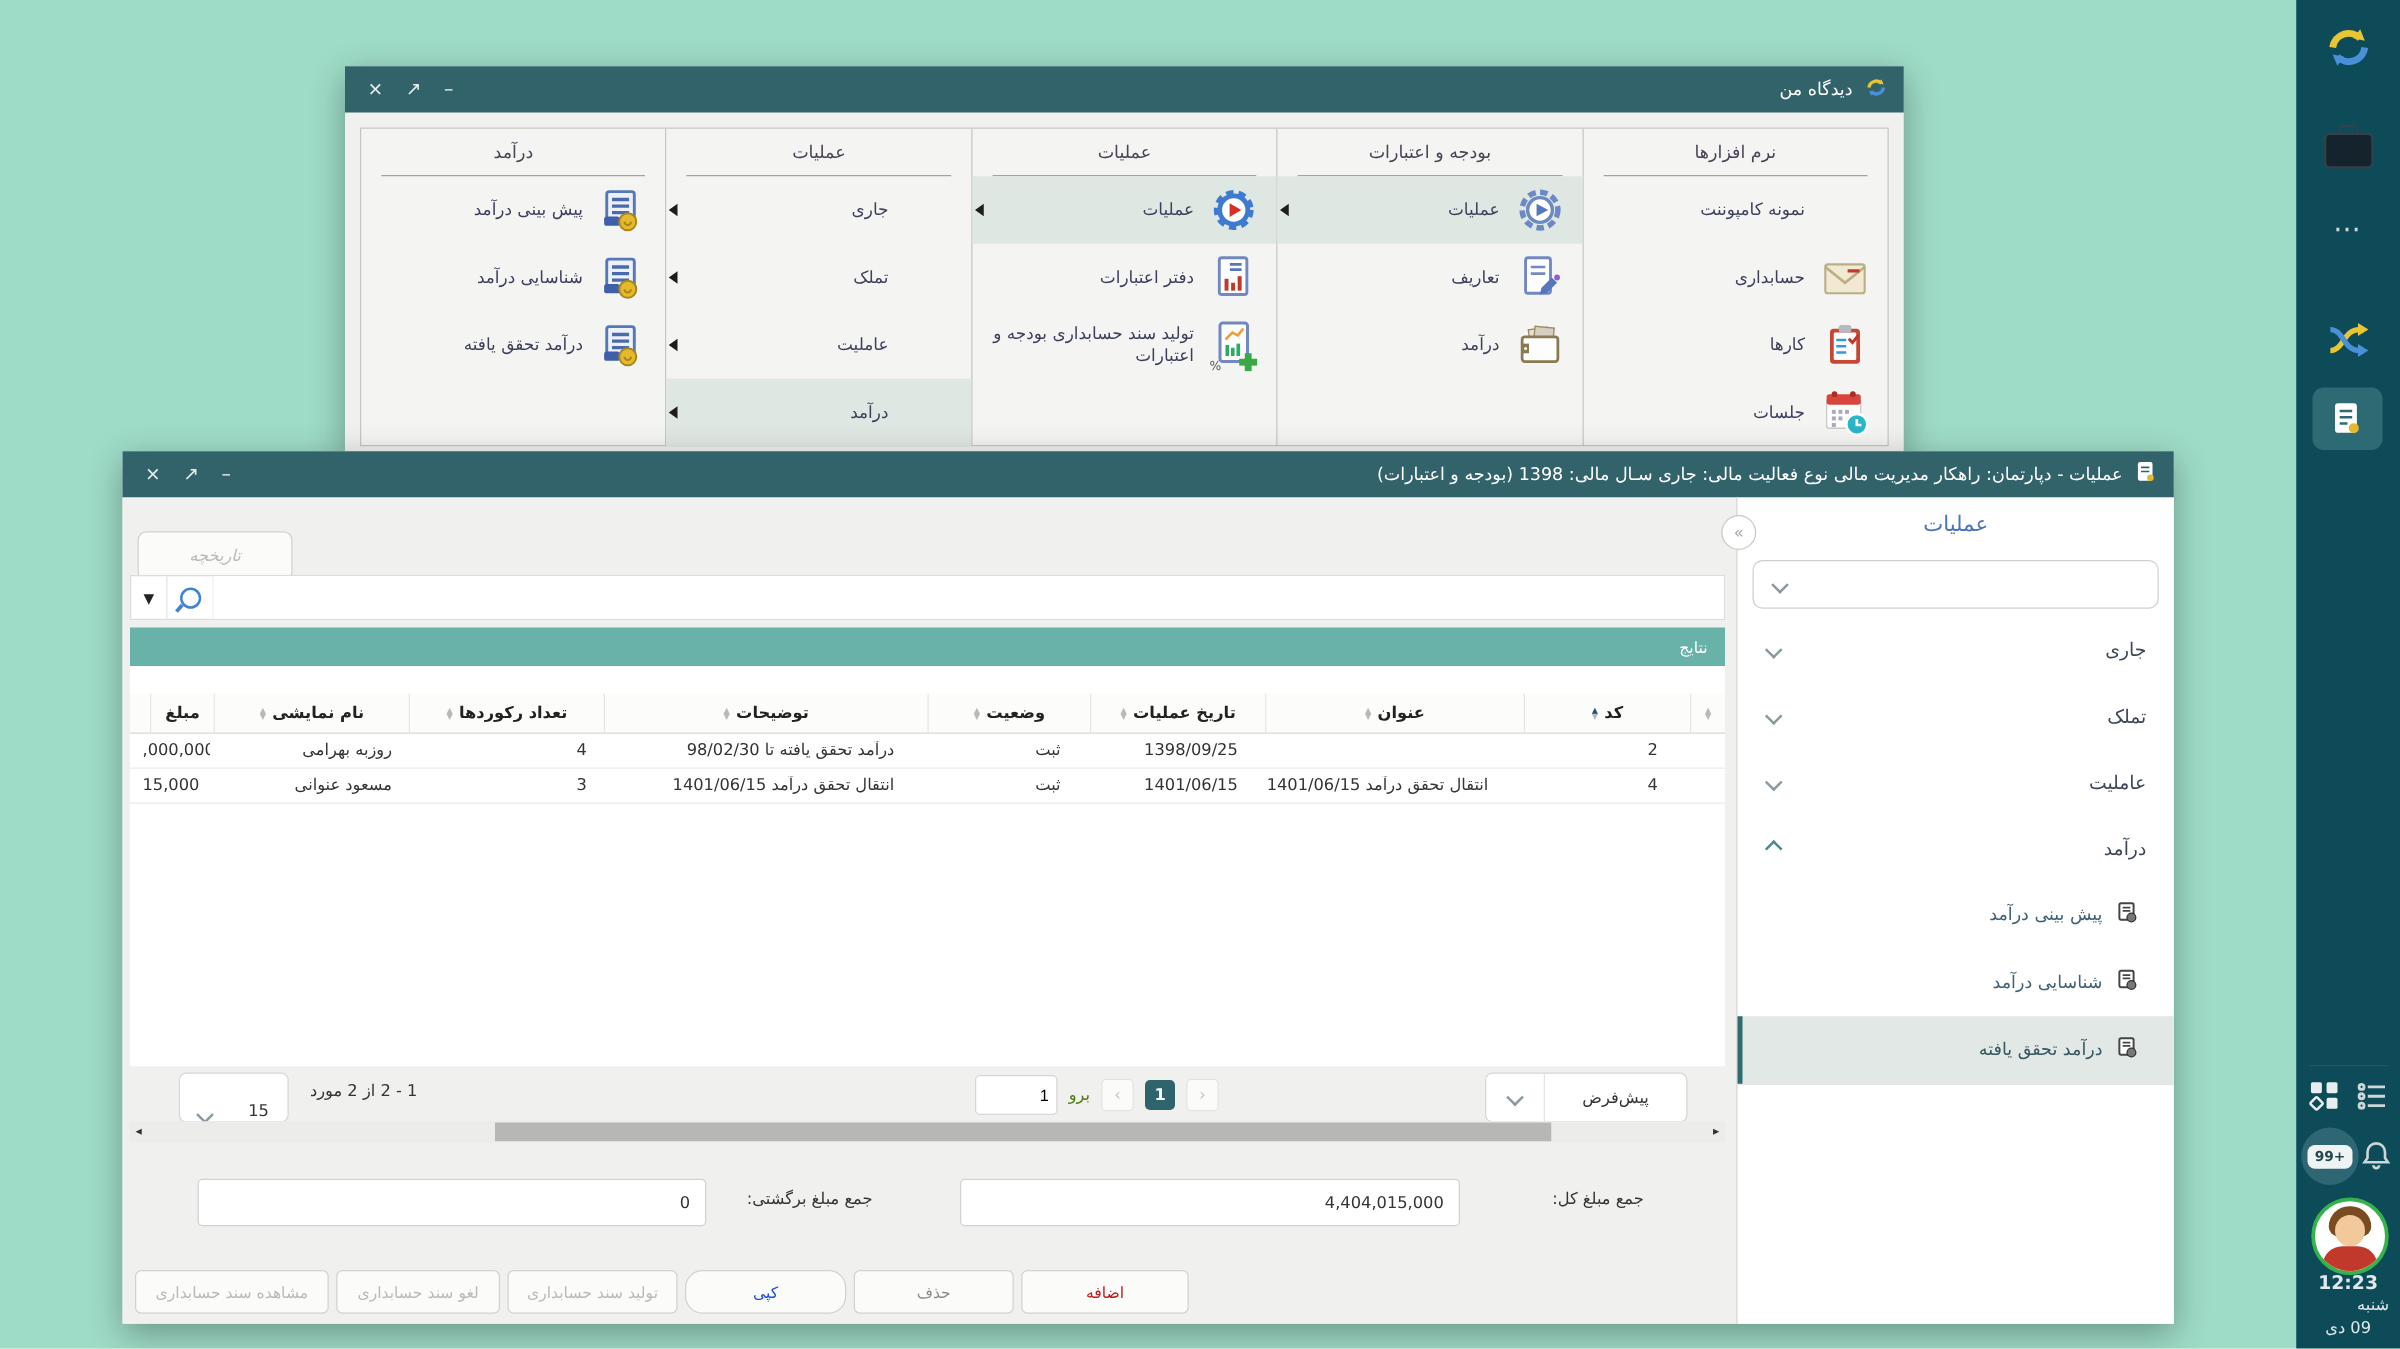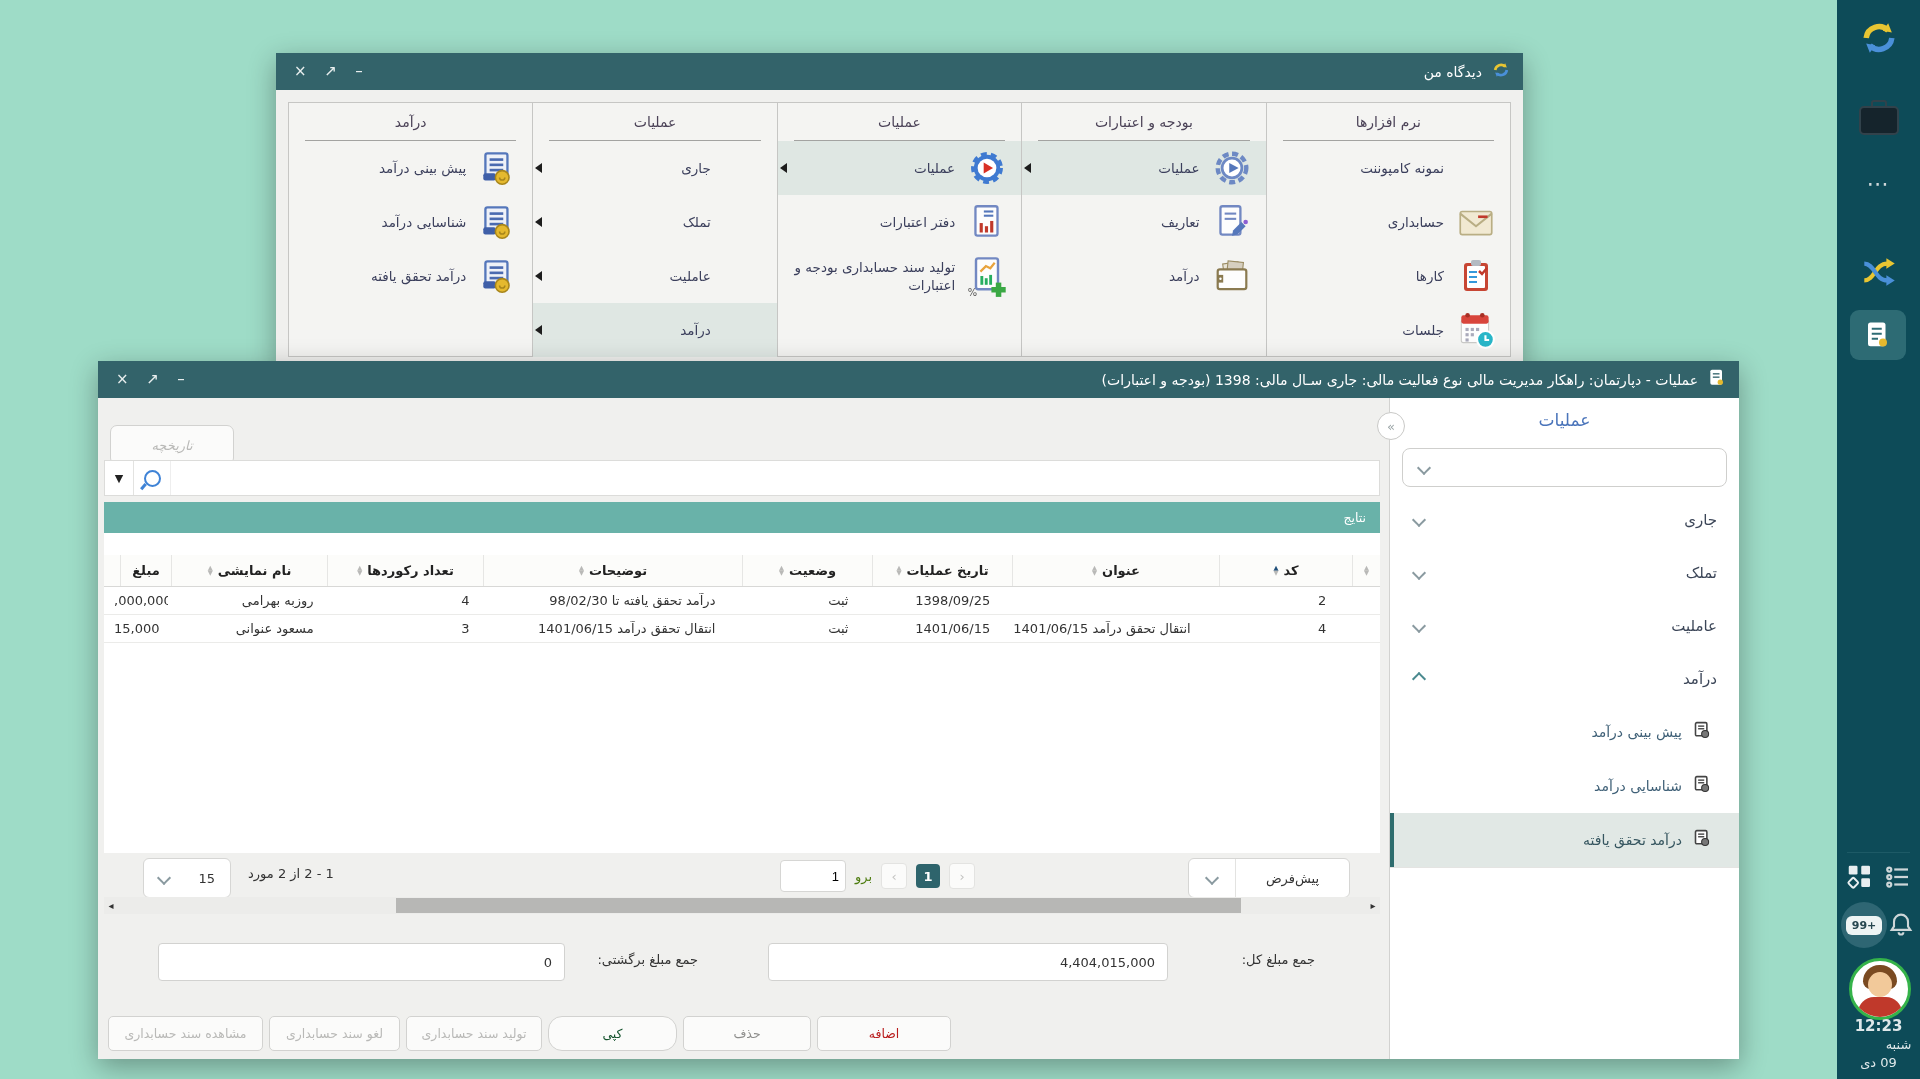--- a/index.html
+++ b/index.html
@@ -58,21 +58,21 @@
   .sorts{display:flex;flex-direction:column;line-height:.62;font-size:6.5px;color:#b9b9b7;}
   .sorts .on{color:#1f4e79;}
   .t-row{display:flex;direction:rtl;height:27px;align-items:center;border-bottom:1px solid #ebebe9;font-size:13px;color:#333;}
   .t-c{padding:0 10px;white-space:nowrap;overflow:hidden;text-align:right;}
   .c-sel{width:27px;}  .c-code{width:132px;} .c-subj{width:206px;} .c-date{width:139px;}
   .c-stat{width:129px;} .c-desc{width:258px;} .c-cnt{width:155px;} .c-name{width:155px;} .c-amt{width:50px;}
   .num{direction:ltr;unicode-bidi:embed;}
 
   .pag{position:absolute;left:0;right:0;top:457px;height:42px;}
   .sizebox{position:absolute;left:45px;top:3px;width:86px;height:38px;background:#fff;border:1px solid #d6d6d4;
-           border-radius:6px;display:flex;direction:ltr;align-items:center;justify-content:space-around;font-size:13px;color:#333;}
+           border-radius:6px;display:flex;direction:ltr;align-items:flex-end;justify-content:space-around;font-size:13px;color:#333;}
   .rangetxt{position:absolute;left:150px;top:11px;font-size:13px;color:#333;direction:rtl;}
   .goer{position:absolute;left:682px;top:5px;display:flex;direction:ltr;align-items:center;gap:9px;}
   .goer input{width:52px;height:30px;border:1px solid #d6d6d4;border-radius:4px;text-align:right;font-size:13px;padding:0 6px;outline:none;}
   .goer .golbl{font-size:13px;color:#4d7c0f;}
   .pgbtn{width:24px;height:24px;border-radius:4px;display:flex;align-items:center;justify-content:center;font-size:13px;}
   .pgbtn.ghost{background:#fbfbfa;border:1px solid #e3e3e1;color:#c2c2c0;}
   .pgbtn.cur{background:#2e646c;color:#fff;font-weight:bold;}
   .defbtn{position:absolute;right:40px;top:3px;width:160px;height:38px;background:#fff;border:1px solid #d6d6d4;
           border-radius:6px;display:flex;direction:ltr;align-items:stretch;font-size:13px;color:#333;}
   .defbtn .dchev{width:46px;border-right:1px solid #e3e3e1;display:flex;align-items:center;justify-content:center;}
@@ -517,21 +517,21 @@
         <span class="tot-lbl" style="right:75px;">جمع مبلغ کل:</span>
         <div class="tot-input num" style="right:222px;width:374px;">4,404,015,000</div>
         <span class="tot-lbl" style="right:692px;">جمع مبلغ برگشتی:</span>
         <div class="tot-input num" style="right:825px;width:381px;">0</div>
       </div>
 
       <div class="actions">
         <div class="btn dis" style="width:153px;">مشاهده سند حسابداری</div>
         <div class="btn dis" style="width:129px;">لغو سند حسابداری</div>
         <div class="btn dis" style="width:134px;">تولید سند حسابداری</div>
-        <div class="btn" style="width:127px;color:#14532d;border-radius:14px;">کپی</div>
+        <div class="btn" style="width:127px;color:#1d4ed8;border-radius:14px;">کپی</div>
         <div class="btn" style="width:126px;color:#8d8d8b;">حذف</div>
         <div class="btn" style="width:132px;color:#b91c1c;">اضافه</div>
       </div>
     </div>
 
     <div class="op-panel">
       <div class="sp-handle">»</div>
       <div class="sp-title">عملیات</div>
       <div class="sp-dd">
           <span class="chev"></span>

